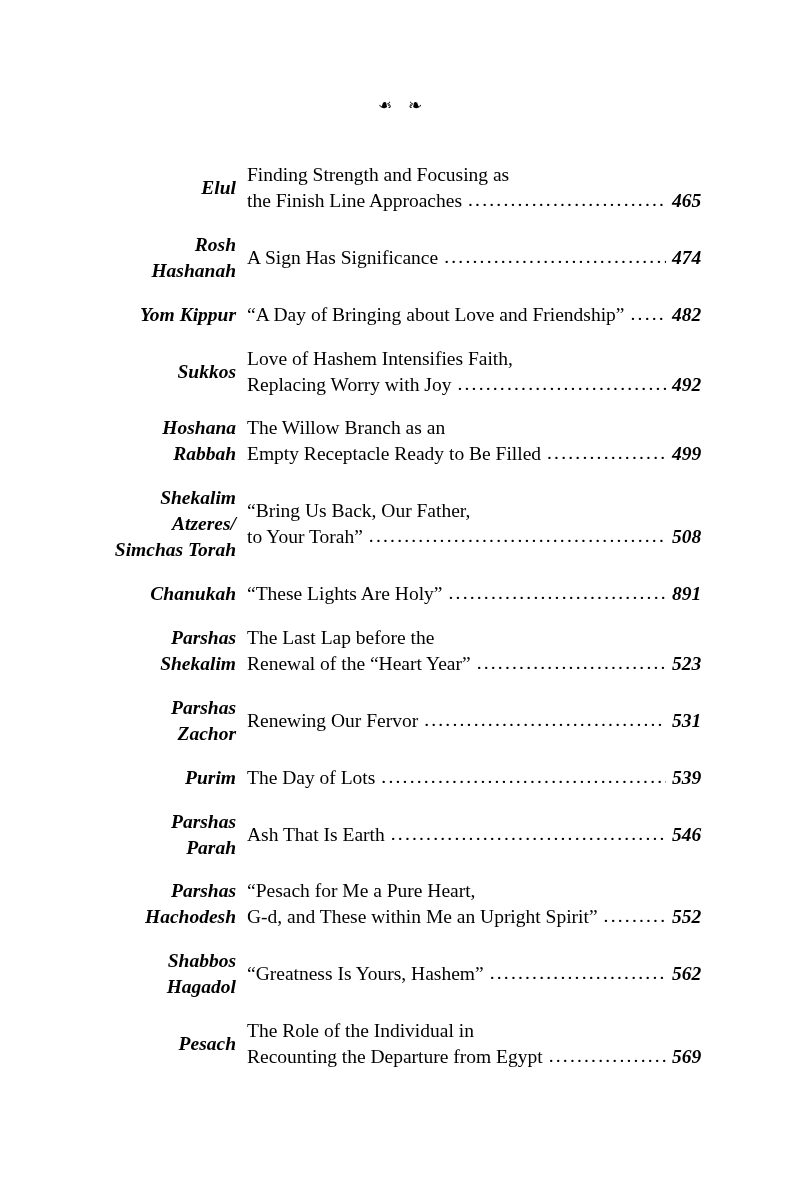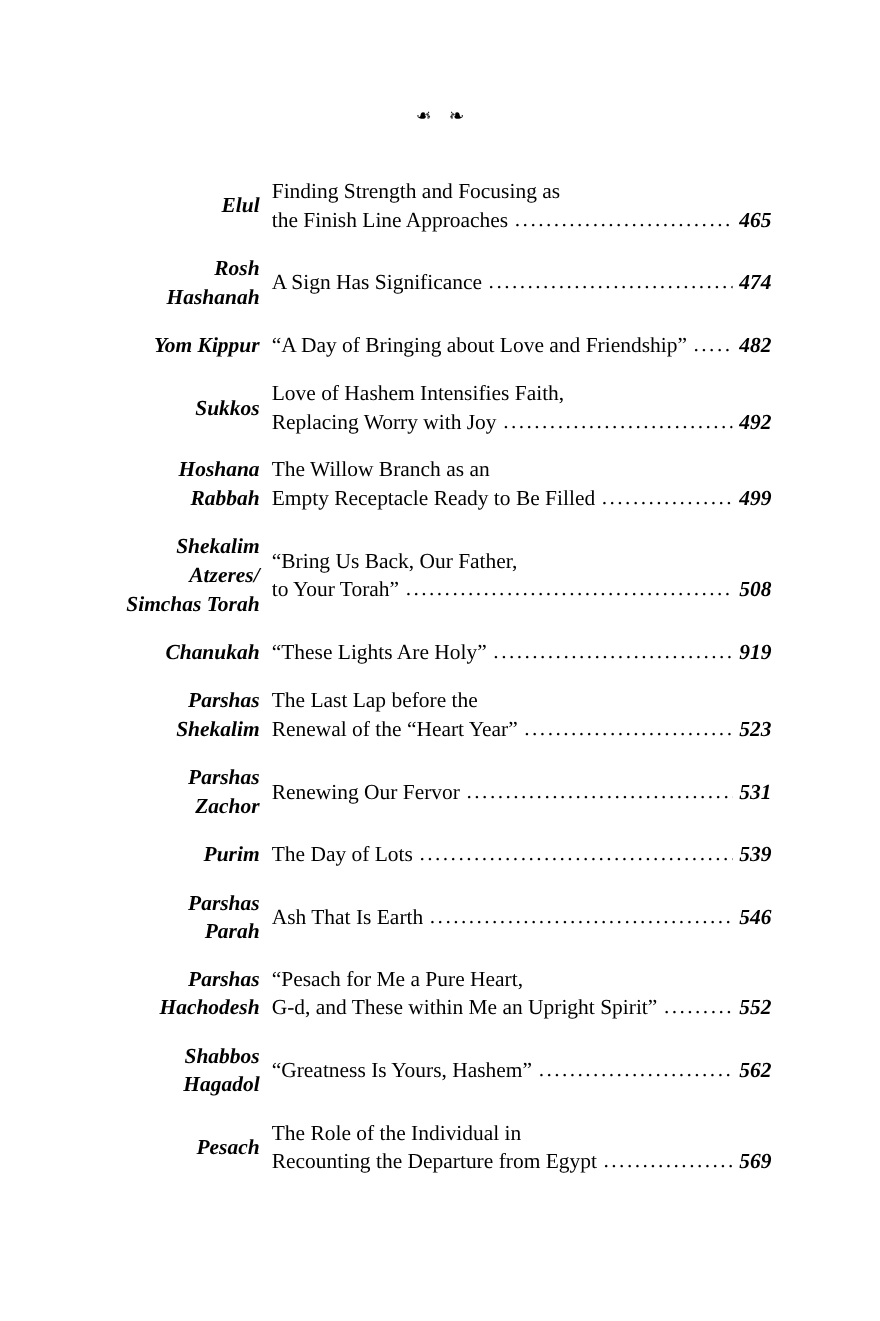--- a/index.html
+++ b/index.html
@@ -189,21 +189,21 @@
               <span class="page-no">508</span>
             </span>
           </td>
         </tr>
         <tr class="row-pad">
           <td class="label">Chanukah</td>
           <td class="entry">
             <span class="lastline">
               <span class="txt">“These Lights Are Holy”</span>
               <span class="leader">.........................................................................................</span>
-              <span class="page-no">919</span>
+              <span class="page-no">891</span>
             </span>
           </td>
         </tr>
         <tr class="row-pad">
           <td class="label">Parshas
 Shekalim</td>
           <td class="entry">
             <span class="line1">The Last Lap before the</span>
             <span class="lastline">
               <span class="txt">Renewal of the “Heart Year”</span>

